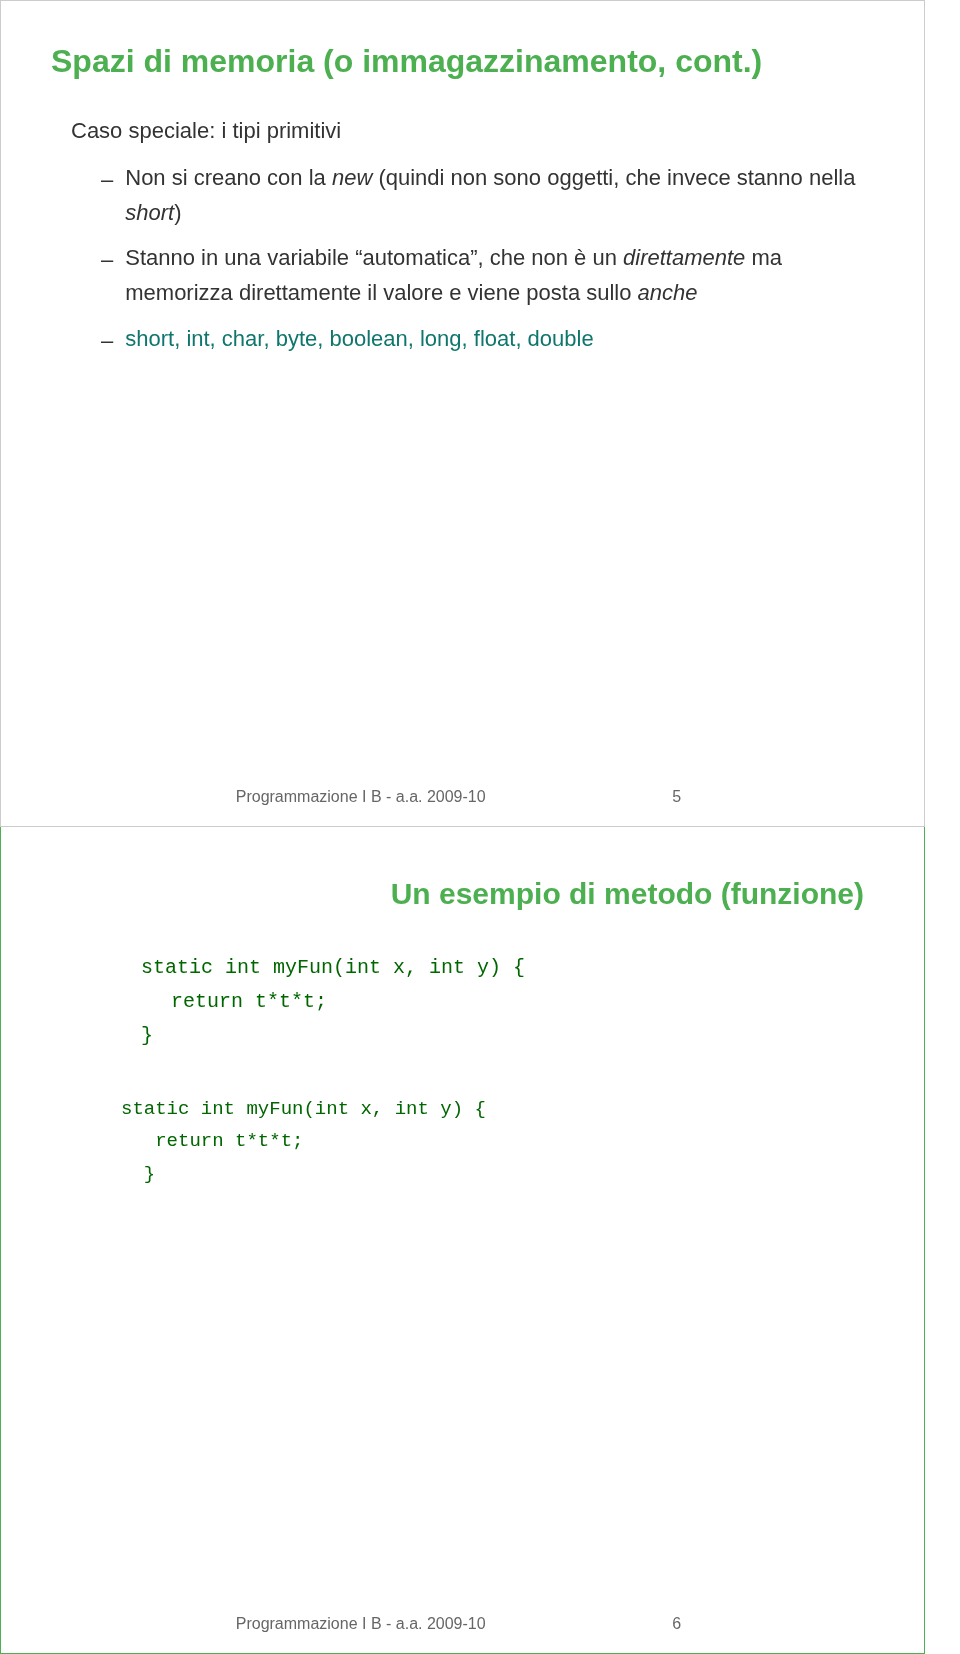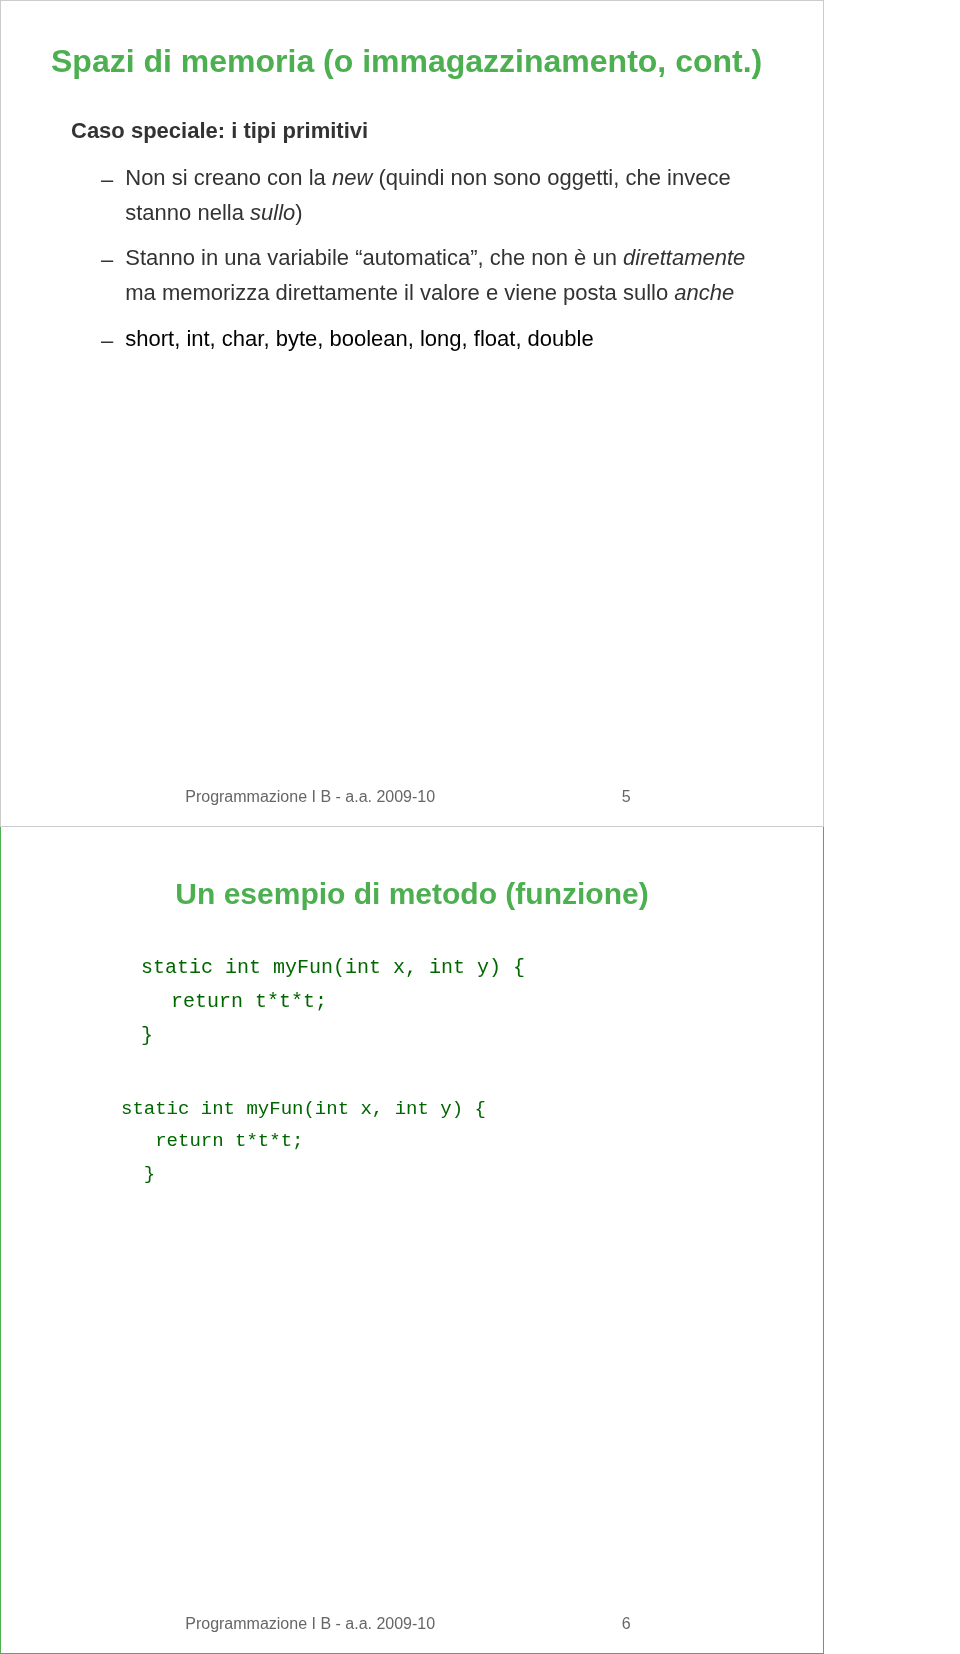--- a/index.html
+++ b/index.html
@@ -8,21 +8,21 @@
       box-sizing: border-box;
     }
 
     body {
       width: 960px;
       background: #ffffff;
       font-family: 'Arial', sans-serif;
     }
 
     .slide {
-      width: 824px;
+      width: 925px;
       min-height: 827px;
       background: #ffffff;
       border: 1px solid #cccccc;
       padding: 40px 50px;
       position: relative;
     }
 
     .slide-top {
       border-bottom: 1px solid #cccccc;
     }
@@ -39,21 +39,20 @@
       font-size: 22px;
       color: #333333;
       line-height: 1.6;
     }
 
     .bullet-main {
       margin-left: 20px;
       margin-bottom: 12px;
       display: flex;
       align-items: flex-start;
-      font-weight: bold;
     }
 
     .bullet-sub {
       margin-left: 50px;
       margin-bottom: 10px;
       display: flex;
       align-items: flex-start;
     }
 
     .bullet-sub .dash {
@@ -61,21 +60,21 @@
       flex-shrink: 0;
       margin-top: 2px;
     }
 
     .italic-text {
       font-style: italic;
       margin-top: 44px;
     }
 
     .green-text {
-      color: #000000;
+      color: #0f766e;
     }
 
     .slide-footer {
       position: absolute;
       bottom: 20px;
       left: 0;
       right: 8px;
       text-align: center;
       font-size: 16px;
       color: #666666;
@@ -85,21 +84,21 @@
     .slide-bottom {
       border: 1px solid #4CAF50;
       border-top: none;
     }
 
     .slide2-title {
       font-size: 30px;
       font-weight: bold;
       color: #4CAF50;
       margin-bottom: 40px;
-      text-align: center;
+      text-align: right;
     }
 
     .code-block {
       font-family: 'Courier New', Courier, monospace;
       font-size: 20px;
       color: #006600;
       line-height: 1.7;
       margin-bottom: 40px;
       margin-left: 80px;
     }
@@ -124,21 +123,21 @@
   <div class="slide-title">Spazi di memoria (o immagazzinamento, cont.)</div>
 
   <div class="slide-content">
     <div class="bullet-main">
       <span>Caso speciale: i tipi primitivi</span>
     </div>
 
     <div class="bullet-sub">
       <span class="dash">–</span>
       <span>
-        Non si creano con la <span class="italic-text">new</span> (quindi non sono oggetti, che invece stanno nella <span class="italic-text">sullo</span>)
+        Non si creano con la <span class="italic-text">new</span> (quindi non sono oggetti, che invece stanno nella <span class="italic-text">short</span>)
       </span>
     </div>
 
     <div class="bullet-sub">
       <span class="dash">–</span>
       <span>
         Stanno in una variabile “automatica”, che non è un <span class="italic-text">direttamente</span> ma memorizza direttamente il valore e viene posta sullo <span class="italic-text">anche</span>
       </span>
     </div>
 

